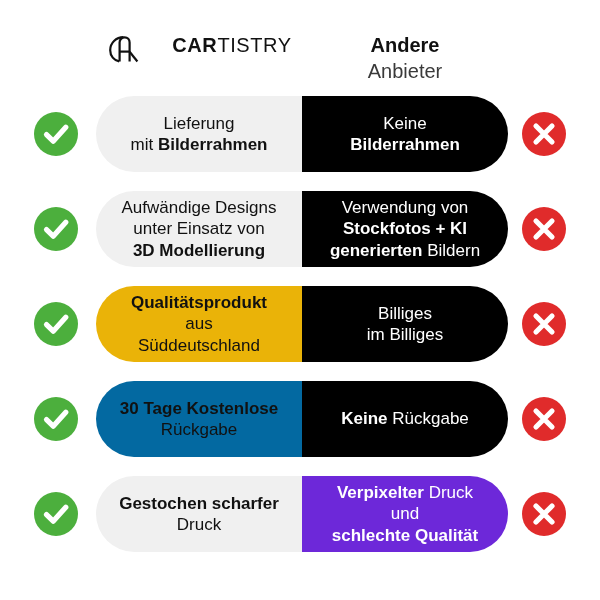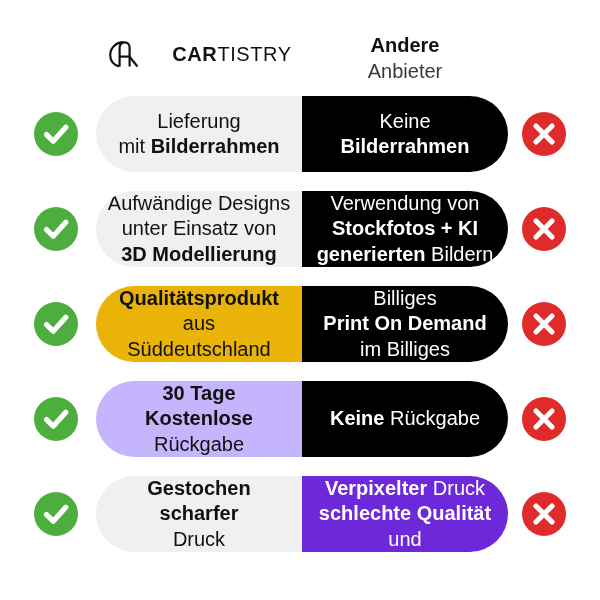--- a/index.html
+++ b/index.html
@@ -29,21 +29,21 @@
     width: 600px;
     height: 72px;
   }
   .brand {
     position: absolute;
     left: 96px;
     top: 16px;
     width: 206px;
     height: 40px;
     display: flex;
-    align-items: center;
+    align-items: flex-start;
     justify-content: center;
     gap: 23px;
   }
   .brand-logo {
     width: 36px;
     height: 30px;
     margin-right: 7px;
     flex: 0 0 auto;
   }
   .brand-text {
@@ -100,21 +100,21 @@
   .pane {
     width: 206px;
     height: 76px;
     display: flex;
     align-items: center;
     justify-content: center;
     box-sizing: border-box;
     padding: 4px 10px;
     text-align: center;
     line-height: 1.26;
-    font-size: 20px;
+    font-size: 17px;
   }
   .pane.left {
     background: #f0f0f0;
     color: #111111;
   }
   .pane.right {
     background: #000000;
     color: #ffffff;
   }
   .pane .b { font-weight: 700; }
@@ -237,39 +237,38 @@
           <div class="pane left" style="background: #eab308;">
             <div>
               <span class="pane-text"><span class="b">Qualitätsprodukt</span></span>
               <span class="pane-text"><span class="n">aus</span></span>
               <span class="pane-text"><span class="n">Süddeutschland</span></span>
             </div>
           </div>
           <div class="pane right" style="background: rgb(0, 0, 0);">
             <div>
               <span class="pane-text"><span class="n">Billiges</span></span>
-              <span class="pane-text"><span class="b">Print On Demand</span></span>
               <span class="pane-text"><span class="n">im Billiges</span></span>
             </div>
           </div>
         </div>
         <div class="badge cross" style="background: rgb(224, 43, 43);">
           <svg viewBox="0 0 44 44" width="44" height="44" aria-hidden="true">
             <path d="M14 14 L30 30 M30 14 L14 30" fill="none" stroke="#ffffff" stroke-width="5.2" stroke-linecap="round"></path>
           </svg>
         </div>
       </div>
       <div class="row">
         <div class="badge check" style="background: rgb(76, 175, 61);">
           <svg viewBox="0 0 44 44" width="44" height="44" aria-hidden="true">
             <path d="M12.5 22.6 L19.2 29.2 L31.8 15.2" fill="none" stroke="#ffffff" stroke-width="5.2" stroke-linecap="round" stroke-linejoin="round"></path>
           </svg>
         </div>
         <div class="capsule">
-          <div class="pane left" style="background: #c4b5fd;">
+          <div class="pane left" style="background: #0369a1;">
             <div>
               <span class="pane-text"><span class="b">30 Tage Kostenlose</span></span>
               <span class="pane-text"><span class="n">Rückgabe</span></span>
             </div>
           </div>
           <div class="pane right" style="background: rgb(0, 0, 0);">
             <div>
               <span class="pane-text"><span class="b">Keine </span><span class="n">Rückgabe</span></span>
             </div>
           </div>
@@ -289,22 +288,22 @@
         <div class="capsule">
           <div class="pane left" style="background: rgb(240, 240, 240);">
             <div>
               <span class="pane-text"><span class="b">Gestochen scharfer</span></span>
               <span class="pane-text"><span class="n">Druck</span></span>
             </div>
           </div>
           <div class="pane right" style="background: #6d28d9;">
             <div>
               <span class="pane-text"><span class="b">Verpixelter </span><span class="n">Druck</span></span>
+              <span class="pane-text"><span class="n">und</span></span>
               <span class="pane-text"><span class="b">schlechte Qualität</span></span>
-              <span class="pane-text"><span class="n">und</span></span>
             </div>
           </div>
         </div>
         <div class="badge cross" style="background: rgb(224, 43, 43);">
           <svg viewBox="0 0 44 44" width="44" height="44" aria-hidden="true">
             <path d="M14 14 L30 30 M30 14 L14 30" fill="none" stroke="#ffffff" stroke-width="5.2" stroke-linecap="round"></path>
           </svg>
         </div>
       </div>
     </div>

